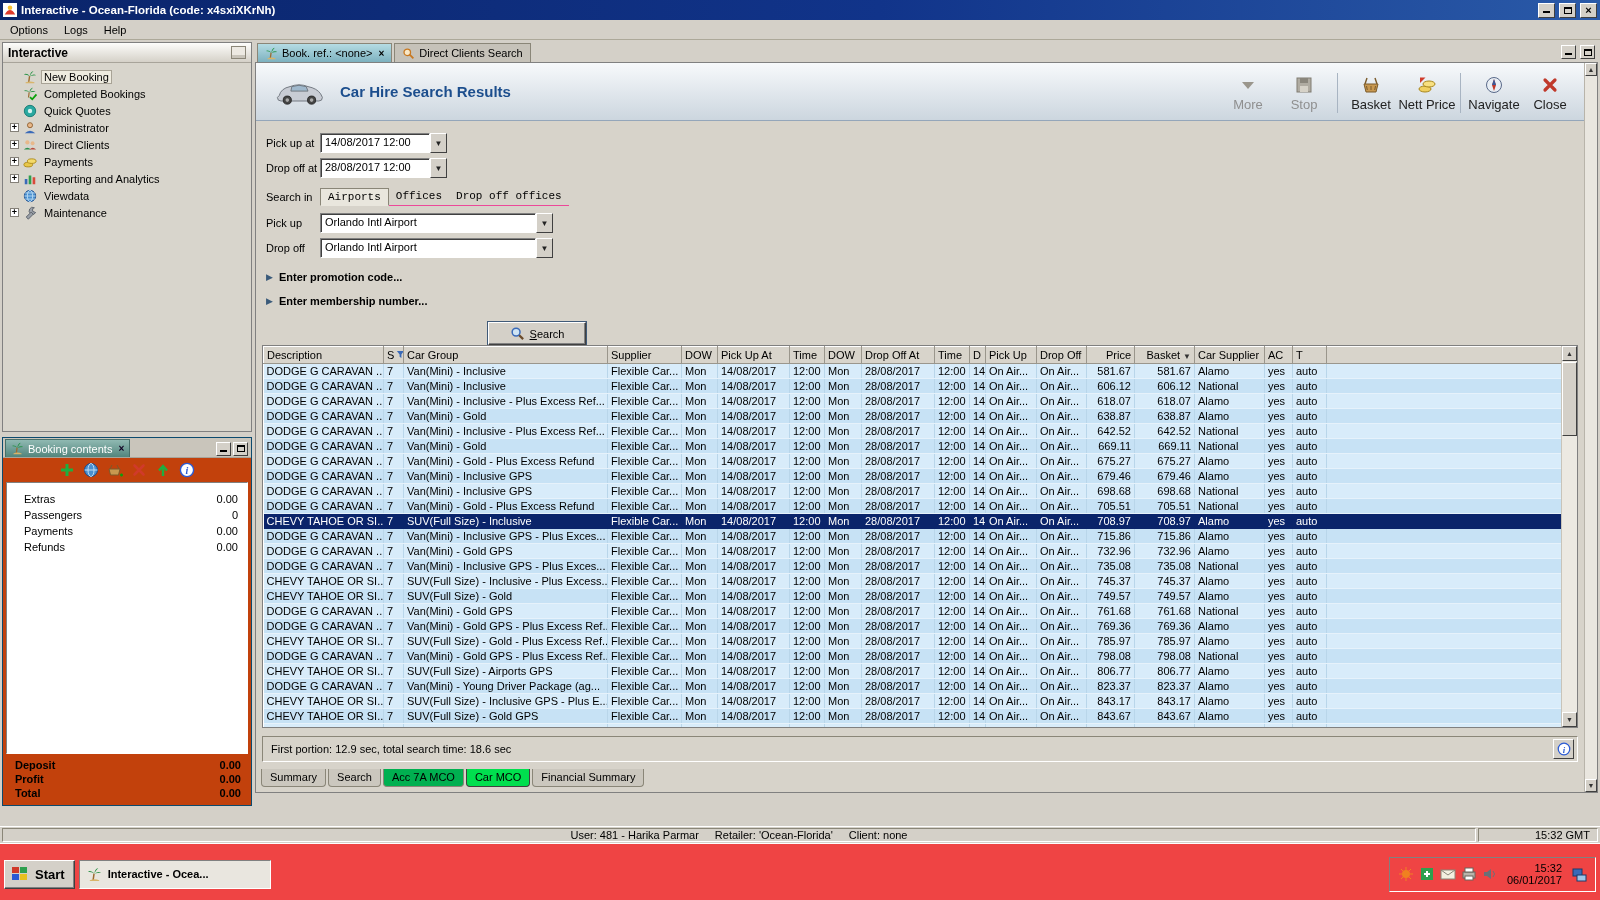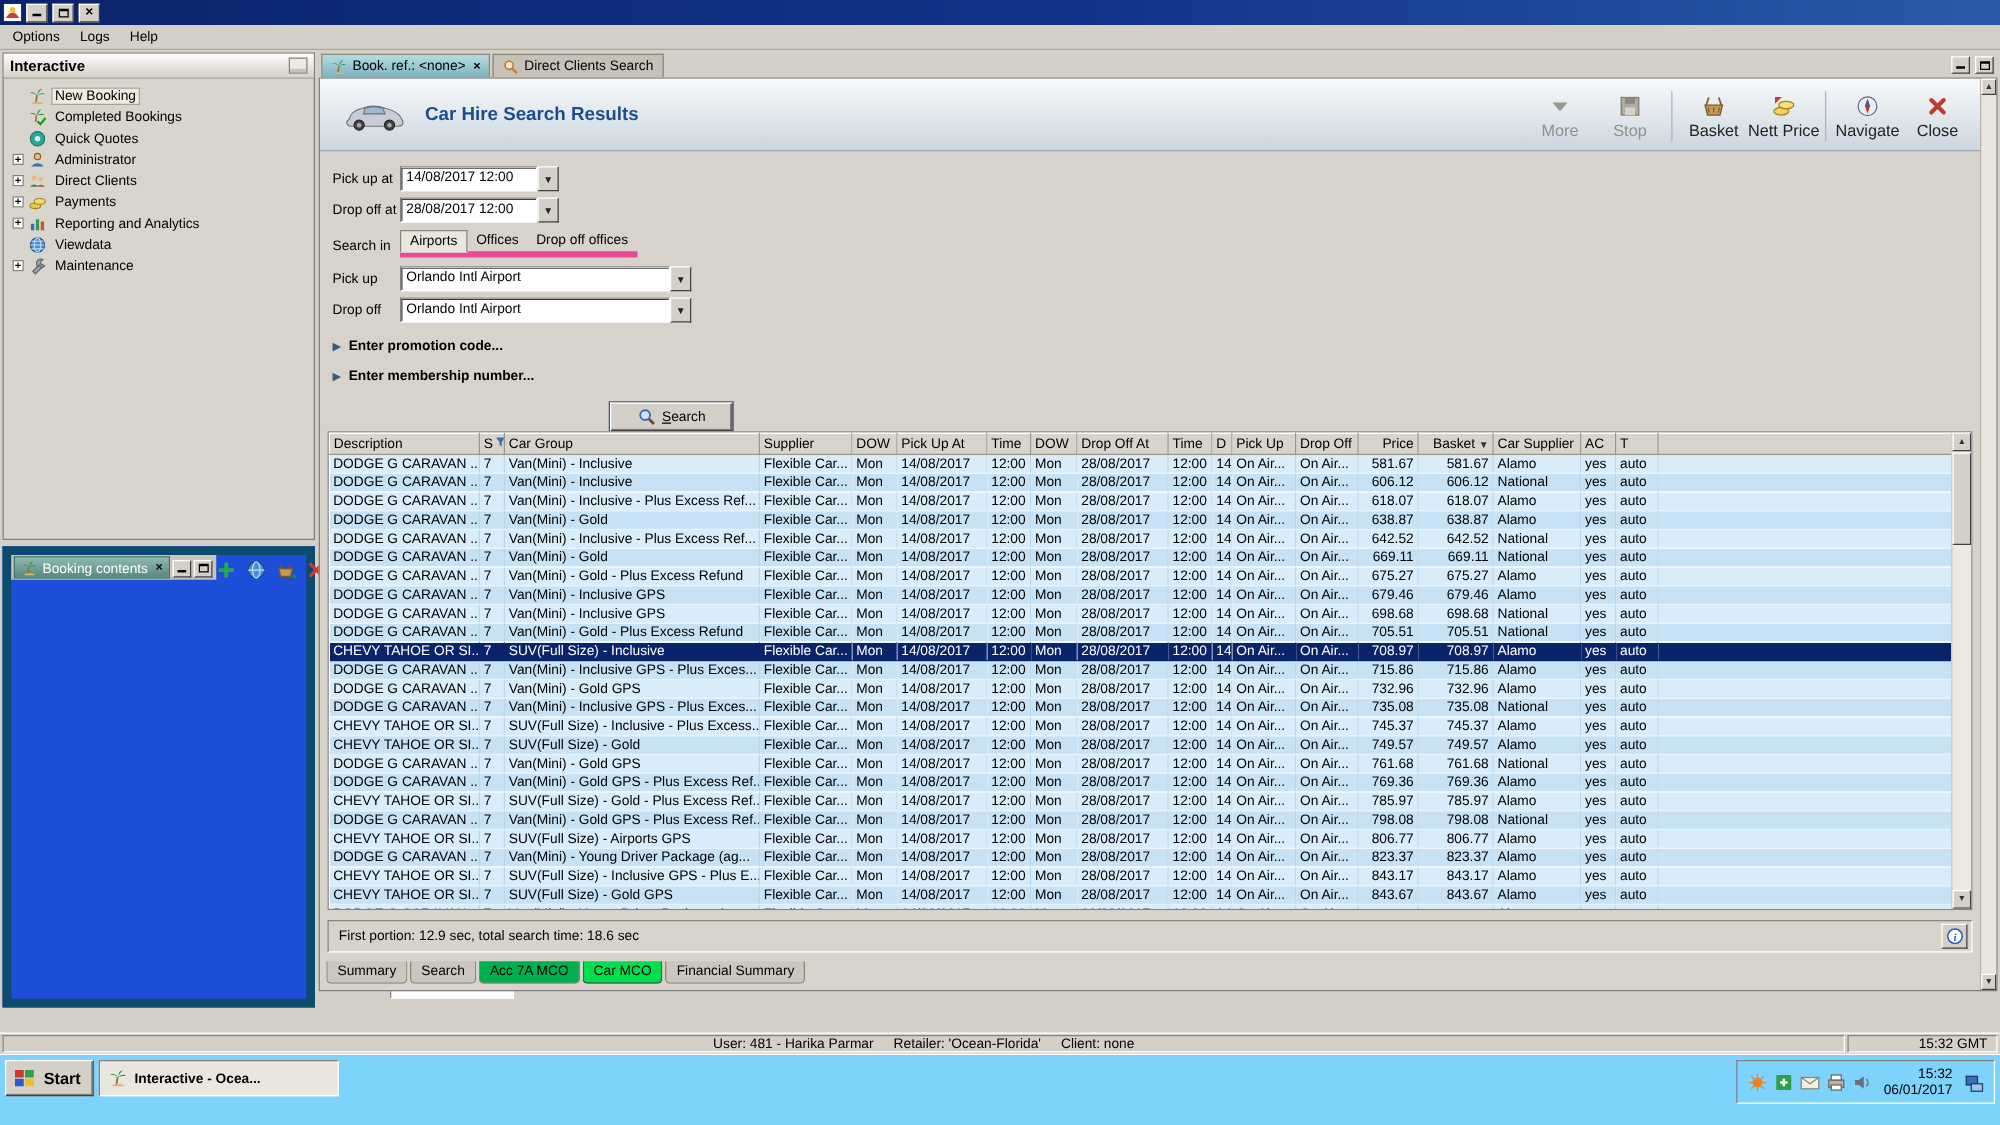--- a/index.html
+++ b/index.html
@@ -39,22 +39,22 @@
   .pin-btn { width:15px; height:13px; border:1px solid #8a8678; background:#ece9e2; box-shadow:inset 0 -3px 0 #c8c4ba; }
   .tree { padding:5px 3px; }
   .tree-item { height:17px; display:flex; align-items:center; gap:4px; padding:0 6px 0 4px; width:fit-content; }
   .tree-item .expander { width:9px; height:9px; flex:none; border:1px solid #848078; background:#fff;
     font-size:9px; line-height:7px; text-align:center; font-weight:bold; }
   .tree-item .expander.ghost { visibility:hidden; }
   .tree-label { white-space:nowrap; padding:1px 3px; }
   .tree-item.selected .tree-label { background:#eeebdf; border:1px solid #a8a396; padding:0 2px; }
 
   
-  .bk-panel { margin-top:5px; margin-bottom:20px; flex:1; min-height:0; border:7px solid #0c4a6e; background:#1d4ed8;
-    display:flex; }
+  .bk-panel { margin-top:5px; margin-bottom:20px; flex:1; min-height:0; border:1px solid #0c4a6e; background:#c2410c;
+    display:flex; flex-direction:column; }
   .bk-tabstrip { height:20px; flex:none; display:flex; align-items:flex-end; padding:2px 3px 0 2px; background:#c9c5bb;
     border-bottom:1px solid #a8a49a; }
   .bk-tab { height:18px; display:flex; align-items:center; gap:4px; padding:0 5px; color:#fff;
     background:linear-gradient(#8fb9b2,#53857d); border:1px solid #476f69; border-bottom:none; }
   .bk-tab-x { color:#102; font-weight:bold; font-size:10px; margin-left:2px; cursor:default; }
   .mini-btn { width:15px; height:14px; margin-left:2px; background:#d4d0c8; border:1px solid; border-color:#fff #404040 #404040 #fff;
     display:flex; align-items:center; justify-content:center; align-self:center; }
   .bk-toolbar { height:24px; flex:none; display:flex; align-items:center; justify-content:center; gap:8px; }
   .bk-tool { width:16px; height:16px; display:inline-flex; }
   .bk-tool svg { width:100%; height:100%; }
@@ -91,21 +91,21 @@
   .form-area { flex:none; padding:12px 0 0 10px; }
   .frow { display:flex; align-items:center; height:20px; margin-top:5px; }
   .flabel { width:54px; flex:none; }
   .combo { display:flex; height:20px; }
   .combo-text { background:#fff; border:1px solid; border-color:#808080 #fff #fff #808080; box-shadow:inset 1px 1px 0 #404040;
     padding:2px 4px; white-space:nowrap; overflow:hidden; }
   .combo.dt .combo-text { width:110px; }
   .combo.loc .combo-text { width:216px; }
   .combo-btn { width:17px; background:#d4d0c8; border:1px solid; border-color:#fff #404040 #404040 #fff;
     display:flex; align-items:center; justify-content:center; font-size:8px; color:#222; }
-  .mini-tabs { display:flex; align-items:flex-end; border-bottom:5px solid #ec4899; height:19px; }
+  .mini-tabs { display:flex; align-items:flex-end; border-bottom:1px solid #ec4899; height:19px;font-family:Liberation Mono, monospace; }
   .mini-tab { padding:2px 7px 3px; white-space:nowrap; }
   .mini-tab.active { background:#e9e6dd; border:1px solid #8a8678; border-bottom:1px solid #e9e6dd; margin-bottom:-1px; padding-bottom:2px; }
   .expander-row { display:flex; align-items:center; gap:6px; margin-top:11px; height:16px; }
   .tri { color:#3a5a7a; font-size:9px; }
   .exp-label { font-weight:bold; }
   .search-btn { margin:13px 0 0 222px; width:98px; height:23px; background:#d4d0c8;
     border:1px solid; border-color:#fff #404040 #404040 #fff; box-shadow:inset -1px -1px 0 #808080, 0 0 0 1px #405a78;
     display:flex; align-items:center; justify-content:center; gap:5px; font:inherit; }
   .btn-label { display:block; }
   .btn-label::first-letter { text-decoration:underline; }
@@ -148,22 +148,22 @@
   .panel-scroll { width:13px; flex:none; background:#e9e6df; border-left:1px solid #b8b4aa; display:flex; flex-direction:column; }
   .panel-scroll .sb-btn { height:13px; }
 
   
   .statusbar { height:17px; flex:none; display:flex; gap:2px; padding:1px 2px; border-top:1px solid #fff; }
   .sb-cell { border:1px solid; border-color:#8a8678 #fff #fff #8a8678; display:flex; align-items:center; }
   .sb-cell.main { flex:1; justify-content:center; gap:16px; }
   .sb-cell.clockc { width:120px; justify-content:flex-end; padding-right:7px; }
 
   
-  .taskbar { height:57px; flex:none; border-top:1px solid #fff; background:#7dd3fc;
-    display:flex; align-items:flex-start; gap:4px; padding:4px 4px 0; }
+  .taskbar { height:57px; flex:none; border-top:1px solid #fff; background:#ef4444;
+    display:flex; align-items:center; gap:4px; padding:4px 4px 0; }
   .start-btn { height:29px; display:flex; align-items:center; gap:5px; padding:0 9px 0 5px;
     background:#d4d0c8; border:1px solid; border-color:#fff #404040 #404040 #fff; box-shadow:inset -1px -1px 0 #808080;
     font-weight:bold; font-size:13px; }
   .start-btn .ico { width:20px; height:20px; }
   .task-btn { height:29px; width:192px; display:flex; align-items:center; gap:6px; padding:0 7px;
     background:#e9e6df; border:1px solid; border-color:#808080 #fff #fff #808080; font-weight:bold; }
   .tray { margin-left:auto; height:35px; display:flex; align-items:center; gap:5px; padding:0 8px;
     border:1px solid; border-color:#808080 #fff #fff #808080; }
   .tray-ico { width:16px; height:16px; display:inline-flex; }
   .tray-ico svg { width:100%; height:100%; }
@@ -175,20 +175,21 @@
 <div class="screen">
 
   <div class="titlebar">
     <span class="ico tb" id="tb-logo">
         <svg viewBox="0 0 16 16">
           <rect width="16" height="16" fill="#fff"></rect>
           <path d="M2 13 Q8 3 14 13 Z" fill="#e03a2a"></path>
           <circle cx="8" cy="5.5" r="2.6" fill="#f8c030"></circle>
         </svg>
       </span>
+    <span class="title">Interactive - Ocean-Florida (code: x4sxiXKrNh)</span>
     <span class="win-btn">
         <span class="g-min"></span>
       </span>
     <span class="win-btn">
         <span class="g-max"></span>
       </span>
     <span class="win-btn">
         <span class="g-x">×</span>
       </span>
   </div>

